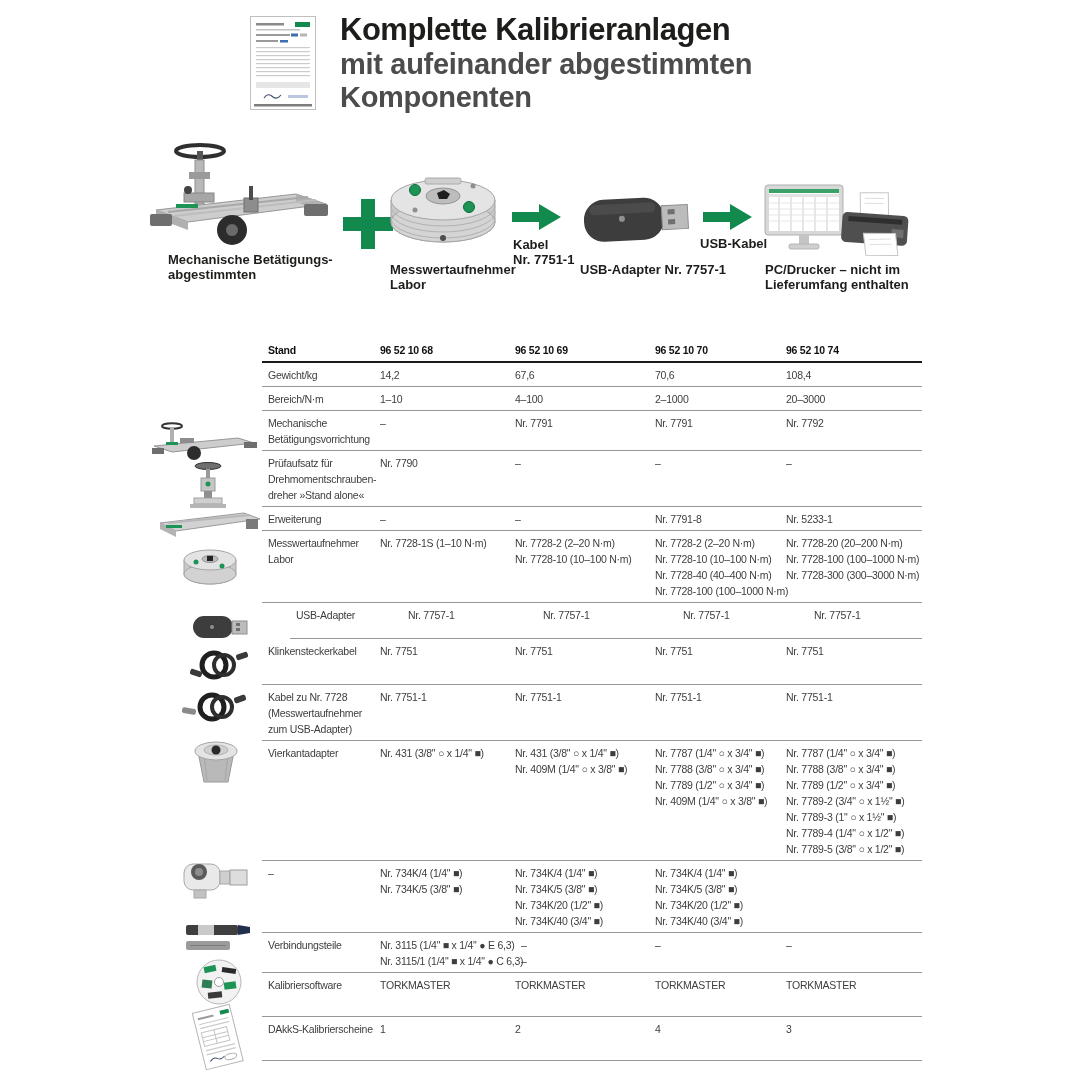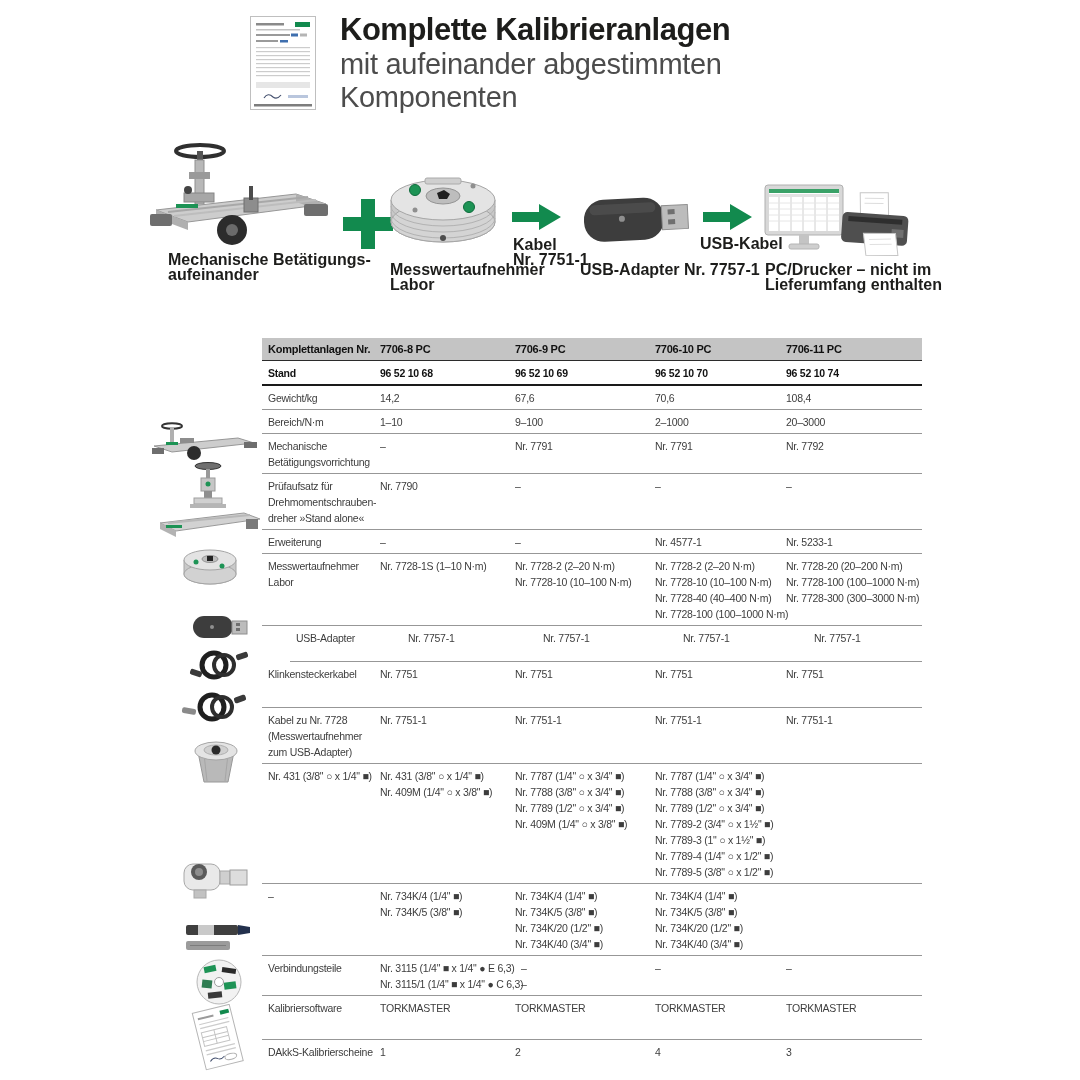--- a/index.html
+++ b/index.html
@@ -1,24 +1,24 @@
 <!DOCTYPE html>
 <html><head>
 <meta charset="utf-8">
 <style>
   html,body{margin:0;padding:0;background:#fff;}
   body{width:1080px;height:1080px;position:relative;font-family:"Liberation Sans",sans-serif;color:#1d1d1b;overflow:hidden;}
   .abs{position:absolute;}
 
   
   .page-title{left:340px;top:12px;font-size:31px;font-weight:bold;letter-spacing:-0.5px;color:#1d1d1b;line-height:36px;}
-  .page-subtitle{left:340px;top:48px;font-size:29px;font-weight:400;color:#4c4c4c;line-height:33px;letter-spacing:-0.3px;}
+  .page-subtitle{left:340px;top:48px;font-size:29px;font-weight:700;color:#4c4c4c;line-height:33px;letter-spacing:-0.3px;}
 
   
-  .strip-label{font-size:16px;font-weight:bold;line-height:15px;color:#1d1d1b;}
+  .strip-label{font-size:13px;font-weight:bold;line-height:15px;color:#1d1d1b;}
   .plus-v{left:361px;top:199px;width:14px;height:50px;background:#128a4e;}
   .plus-h{left:343px;top:217px;width:50px;height:14px;background:#128a4e;}
 
   
   #spec-table{left:262px;top:338px;width:660px;}
   .trow{display:grid;grid-template-columns:112px 135px 140px 131px 138px;border-bottom:1px solid #979797;padding:4px 0 3px 0;align-content:start;}
   .tc{font-size:10.5px;letter-spacing:-0.25px;line-height:16px;color:#3d3d3d;white-space:nowrap;padding-left:6px;}
   .tc div{white-space:nowrap;}
   .thead{background:#c4c4c4;border-bottom:1px solid #2b2b2b;padding:3px 0;}
   .thead .tc{font-weight:bold;color:#111;font-size:11px;line-height:16px;}
@@ -84,21 +84,21 @@
     <rect x="156" y="66" width="24" height="12" fill="#6e6e6e" rx="2"></rect>
     <rect x="28" y="66" width="22" height="4" fill="#1d9355"></rect>
     <circle cx="84" cy="92" r="15" fill="#2c2c2c"></circle>
     <circle cx="84" cy="92" r="6" fill="#6b6b6b"></circle>
     <rect x="96" y="60" width="14" height="14" fill="#8d8d8d" stroke="#6f6f6f"></rect>
     <rect x="101" y="48" width="4" height="14" fill="#4c4c4c"></rect>
   </svg>
 </div>
 <div class="abs strip-label" style="left:168px;top:252px;">
   <div>Mechanische Betätigungs-</div>
-  <div>aufeinander</div>
+  <div>abgestimmten</div>
 </div>
 
 <div class="abs plus-v"></div>
 <div class="abs plus-h"></div>
 
 <div class="abs" style="left:385px;top:160px;">
   <svg width="118" height="102" viewBox="0 0 118 102">
     <path d="M6 40 L6 62 A52 20 0 0 0 110 62 L110 40 Z" fill="#c9c9c9" stroke="#a5a5a5"></path>
     <ellipse cx="58" cy="62" rx="52" ry="20" fill="#d4d4d4" stroke="#a5a5a5"></ellipse>
     <ellipse cx="58" cy="40" rx="52" ry="20" fill="#e4e4e4" stroke="#a5a5a5"></ellipse>
@@ -316,27 +316,20 @@
       <line x1="28" y1="25" x2="28" y2="39" stroke="#c4c4c4"></line>
       <rect x="15" y="43" width="30" height="1.2" fill="#cccccc"></rect>
       <rect x="15" y="47" width="30" height="1.2" fill="#cccccc"></rect>
       <path d="M17 55 q4 -4 8 -1 q3 2 7 -1" fill="none" stroke="#44506e"></path>
       <ellipse cx="38" cy="55" rx="6" ry="3" fill="none" stroke="#b0b0b0"></ellipse>
     </g>
   </svg>
 </div>
 
 <div id="spec-table" class="abs">
-  <div class="trow thead">
-    <div class="tc">Komplettanlagen Nr.</div>
-    <div class="tc">7706-8 PC</div>
-    <div class="tc">7706-9 PC</div>
-    <div class="tc">7706-10 PC</div>
-    <div class="tc">7706-11 PC</div>
-  </div>
 
 <div class="trow r0 bold">
       <div class="tc tlabel">
         <div>Stand</div>
       </div>
       <div class="tc">
         <div>96 52 10 68</div>
       </div>
       <div class="tc">
         <div>96 52 10 69</div>
@@ -366,21 +359,21 @@
       </div>
     </div>
     <div class="trow r2">
       <div class="tc tlabel">
         <div>Bereich/N·m</div>
       </div>
       <div class="tc">
         <div>1–10</div>
       </div>
       <div class="tc">
-        <div>9–100</div>
+        <div>4–100</div>
       </div>
       <div class="tc">
         <div>2–1000</div>
       </div>
       <div class="tc">
         <div>20–3000</div>
       </div>
     </div>
     <div class="trow r3">
       <div class="tc tlabel">
@@ -423,21 +416,21 @@
       <div class="tc tlabel">
         <div>Erweiterung</div>
       </div>
       <div class="tc">
         <div>–</div>
       </div>
       <div class="tc">
         <div>–</div>
       </div>
       <div class="tc">
-        <div>Nr. 4577-1</div>
+        <div>Nr. 7791-8</div>
       </div>
       <div class="tc">
         <div>Nr. 5233-1</div>
       </div>
     </div>
     <div class="trow r6">
       <div class="tc tlabel">
         <div>Messwertaufnehmer</div>
         <div>Labor</div>
       </div>
@@ -507,20 +500,23 @@
         <div>Nr. 7751-1</div>
       </div>
       <div class="tc">
         <div>Nr. 7751-1</div>
       </div>
       <div class="tc">
         <div>Nr. 7751-1</div>
       </div>
     </div>
     <div class="trow r10">
+      <div class="tc tlabel">
+        <div>Vierkantadapter</div>
+      </div>
       <div class="tc">
         <div>Nr. 431 (3/8" ○ x 1/4" ■)</div>
       </div>
       <div class="tc">
         <div>Nr. 431 (3/8" ○ x 1/4" ■)</div>
         <div>Nr. 409M (1/4" ○ x 3/8" ■)</div>
       </div>
       <div class="tc">
         <div>Nr. 7787 (1/4" ○ x 3/4" ■)</div>
         <div>Nr. 7788 (3/8" ○ x 3/4" ■)</div>

